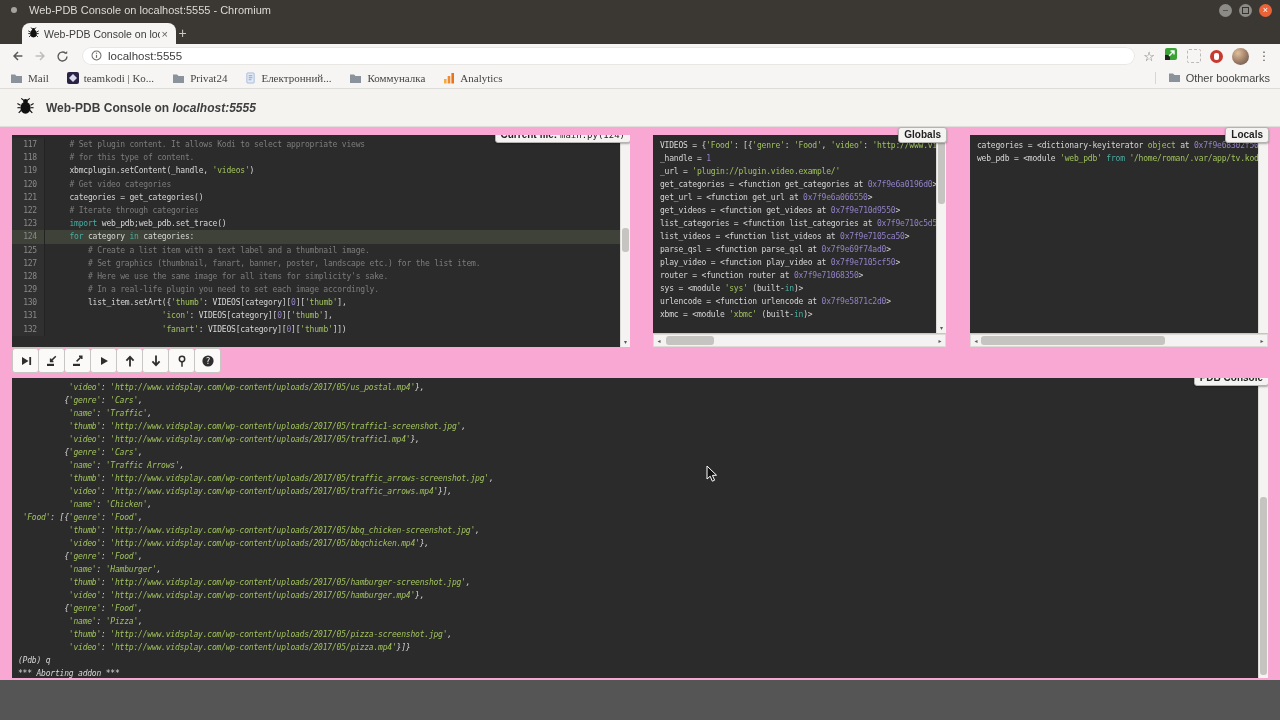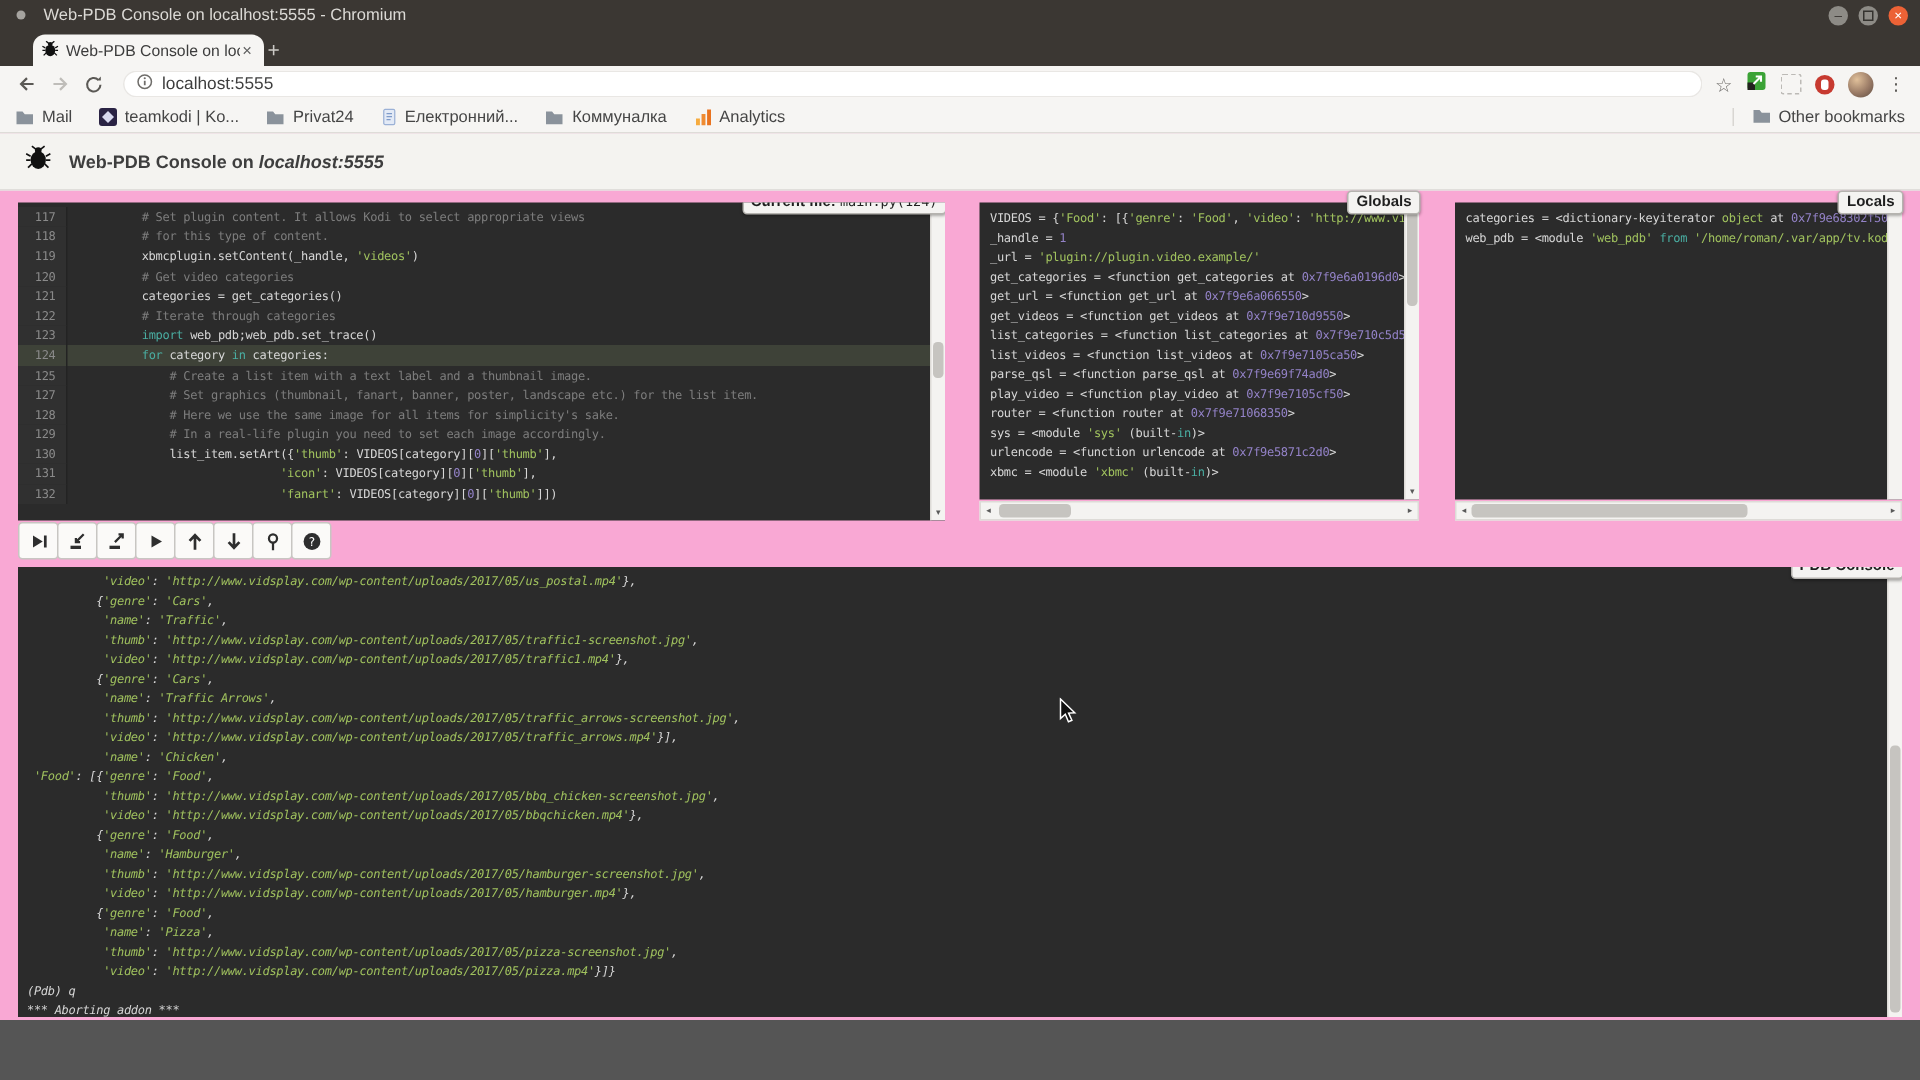--- a/index.html
+++ b/index.html
@@ -55,21 +55,21 @@
   .mono{font-family:"DejaVu Sans Mono",monospace;font-size:8px;letter-spacing:-0.2px;}
 
   .panel{position:absolute;background:#2b2b2b;}
   .labeltab{position:absolute;top:-8px;right:-1px;background:#f4f3f1;border:1px solid #b5b3af;
             border-radius:3px;padding:1px 5px 2px 5px;font-size:10px;font-weight:bold;color:#1f1f1f;
             z-index:4;box-shadow:0 1px 2px rgba(0,0,0,.3);font-family:"Liberation Sans",sans-serif;white-space:nowrap;text-align:center;}
   .labeltab .file{font-family:"DejaVu Sans Mono",monospace;font-weight:normal;font-size:9px;}
 
   #code-panel{top:135px;left:12px;width:618px;height:212px;overflow:hidden;}
   #code-body{position:absolute;top:3px;left:0;right:10px;bottom:0;overflow:hidden;}
-  .code-row{display:flex;height:13.2px;line-height:13.2px;white-space:pre;gap:25px;}
+  .code-row{display:flex;height:13.2px;line-height:13.2px;white-space:pre;}
   .ln{width:25px;min-width:25px;text-align:right;padding-right:7px;color:#8a8a8a;background:#303030;
       border-right:1px solid #232323;}
   .code-text{padding-left:6px;color:var(--plain);}
   .code-row.cur,.code-row.cur .ln{background:var(--curline);}
 
   .pline{height:13px;line-height:13px;white-space:pre;color:var(--plain);}
   .s{color:var(--string);} .k{color:var(--keyword);} .n{color:var(--number);}
   .c{color:var(--comment);} .b{color:var(--string);}
 
   #globals{position:absolute;top:135px;left:653px;width:293px;height:212px;}
@@ -190,21 +190,21 @@
           </svg>
       </span>
       <span class="ext-dashed"></span>
       <span class="ext-red"></span>
       <span class="avatar"></span>
       <span class="dots">⋮</span>
     </div>
   </div>
 
   <div class="bookmarksbar">
-    <span id="bm-items" style="display:flex;align-items:center;">
+    <span id="bm-items" style="display:flex;align-items:center;font-family:Liberation Serif, serif;">
         <span class="bm">
           <span class="bicon">
             <svg width="13" height="11" viewBox="0 0 14 12">
               <path d="M1 1.5h4.4L7 3.4h6v7.4H1z" fill="#8a929b"></path>
             </svg>
           </span>
           <span>Mail</span>
         </span>
         <span class="bm">
           <span class="bicon">

